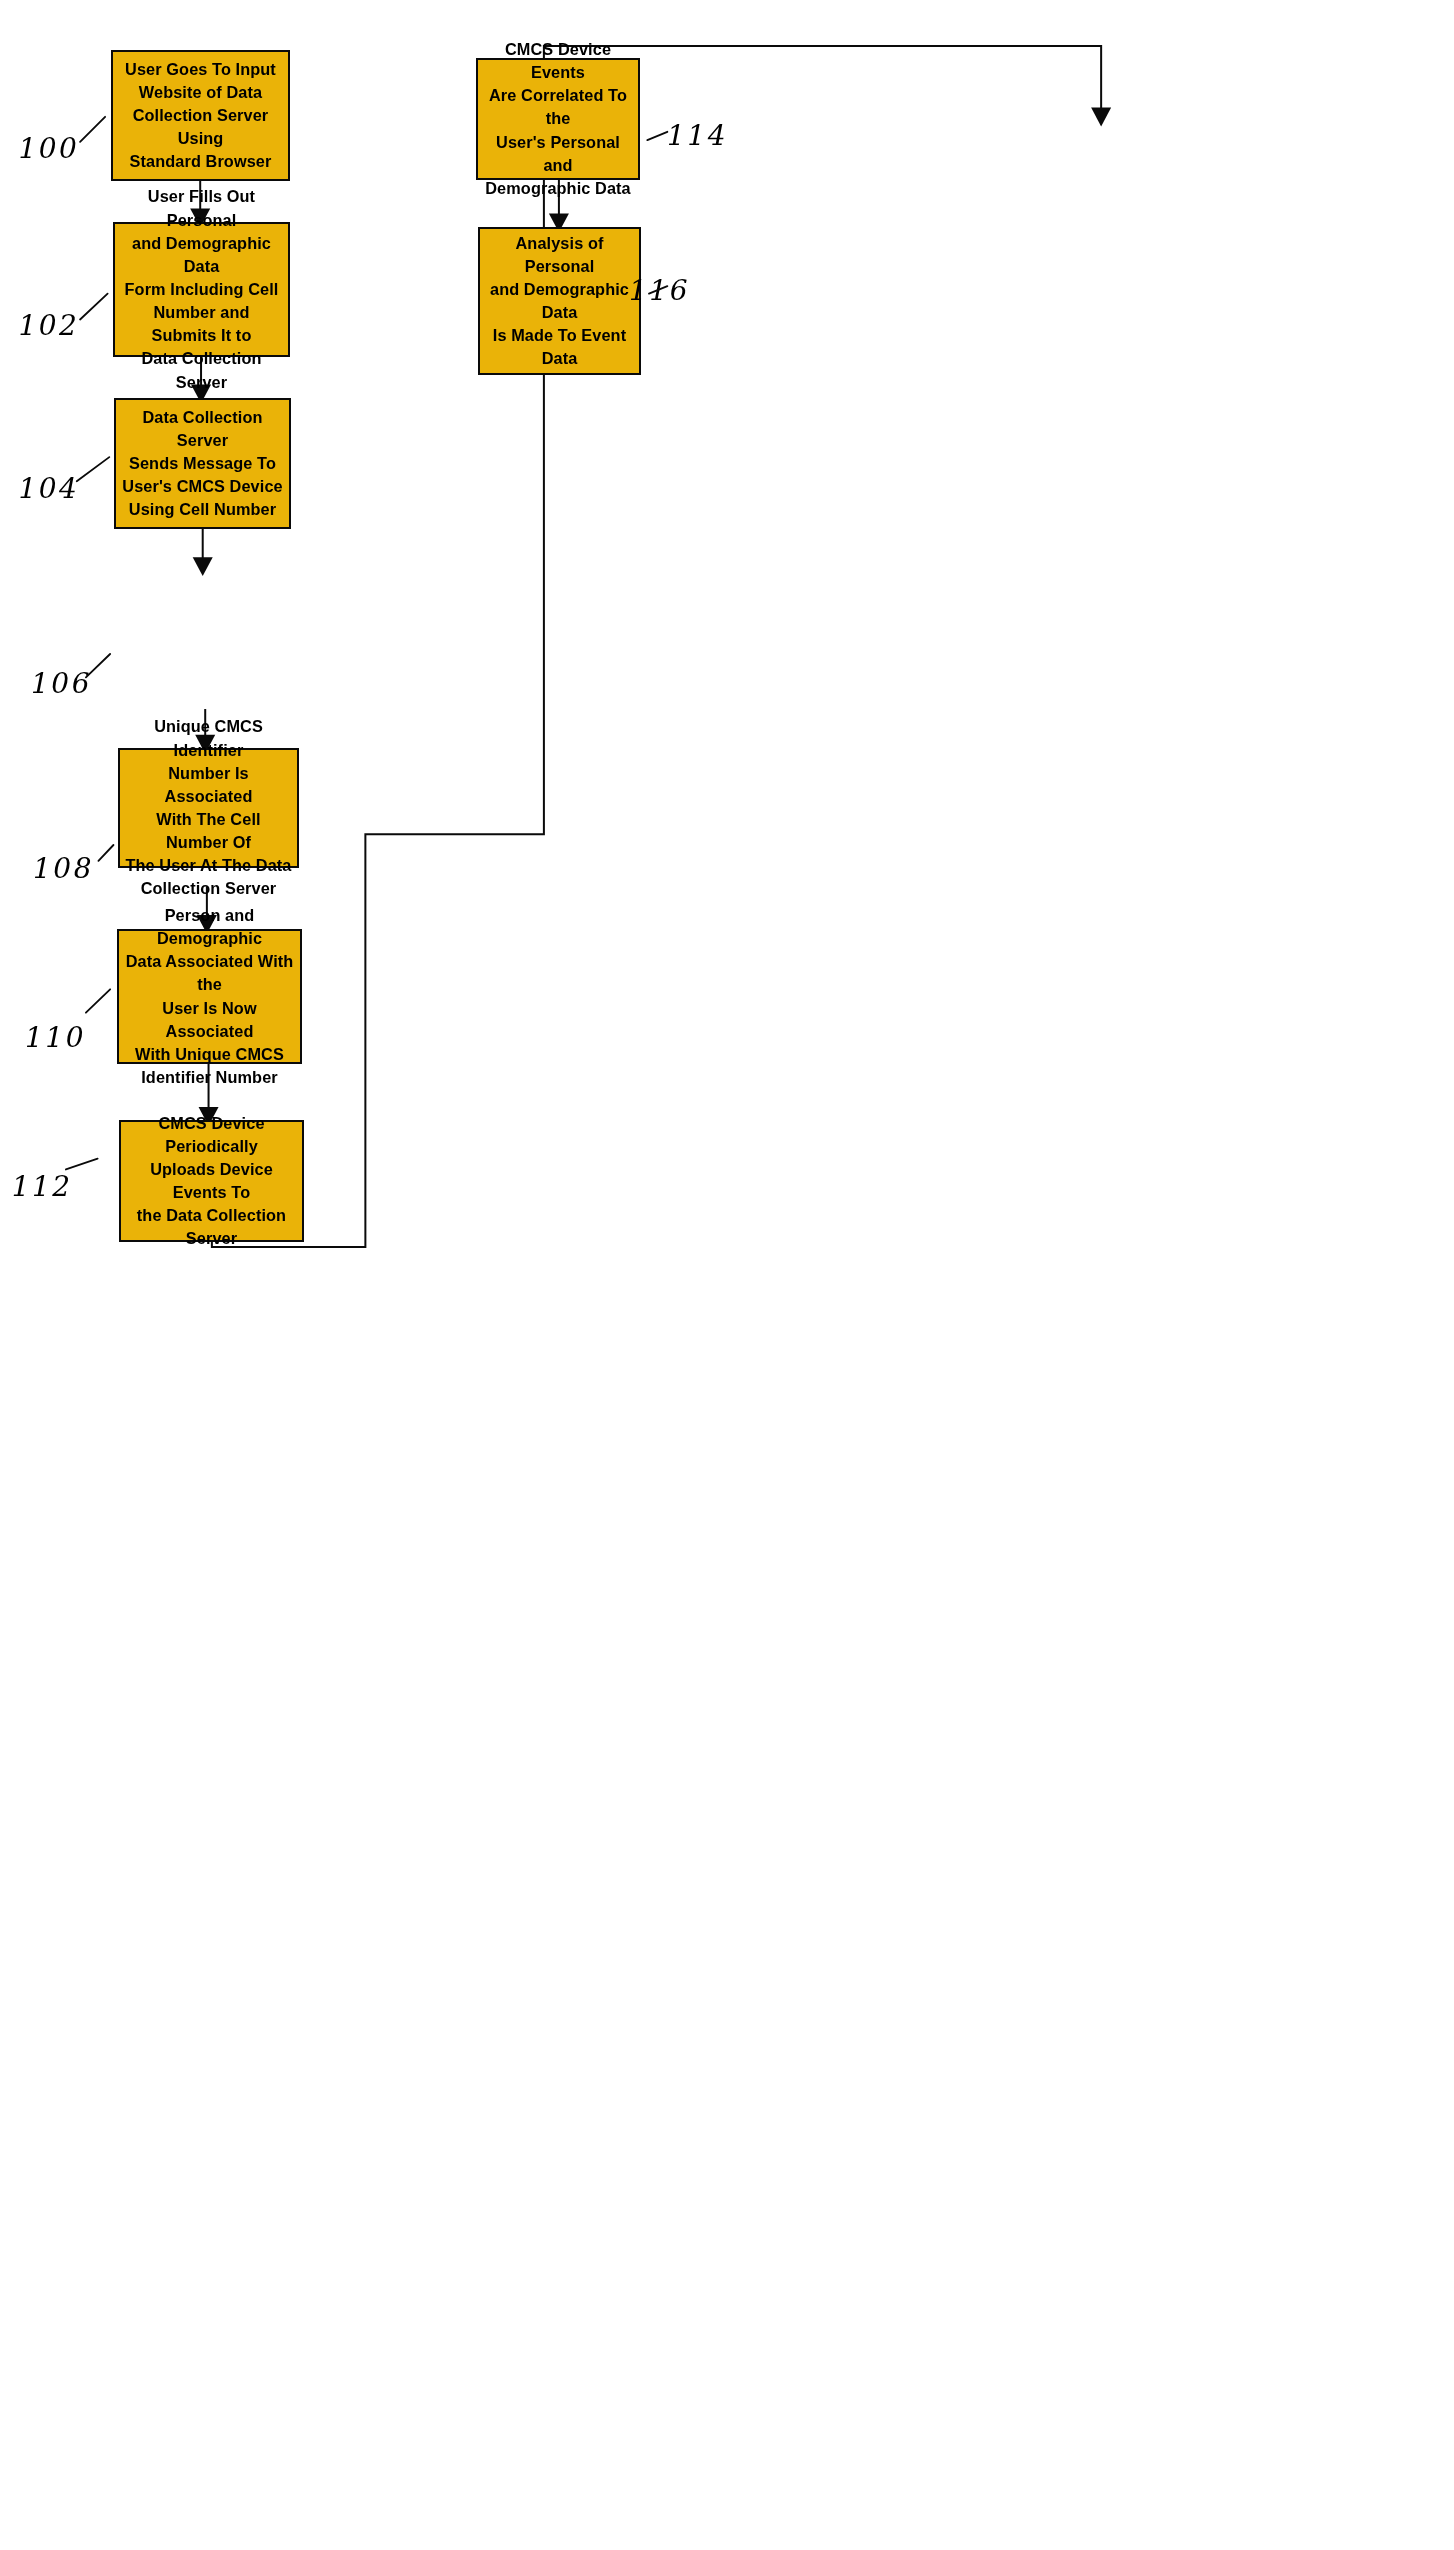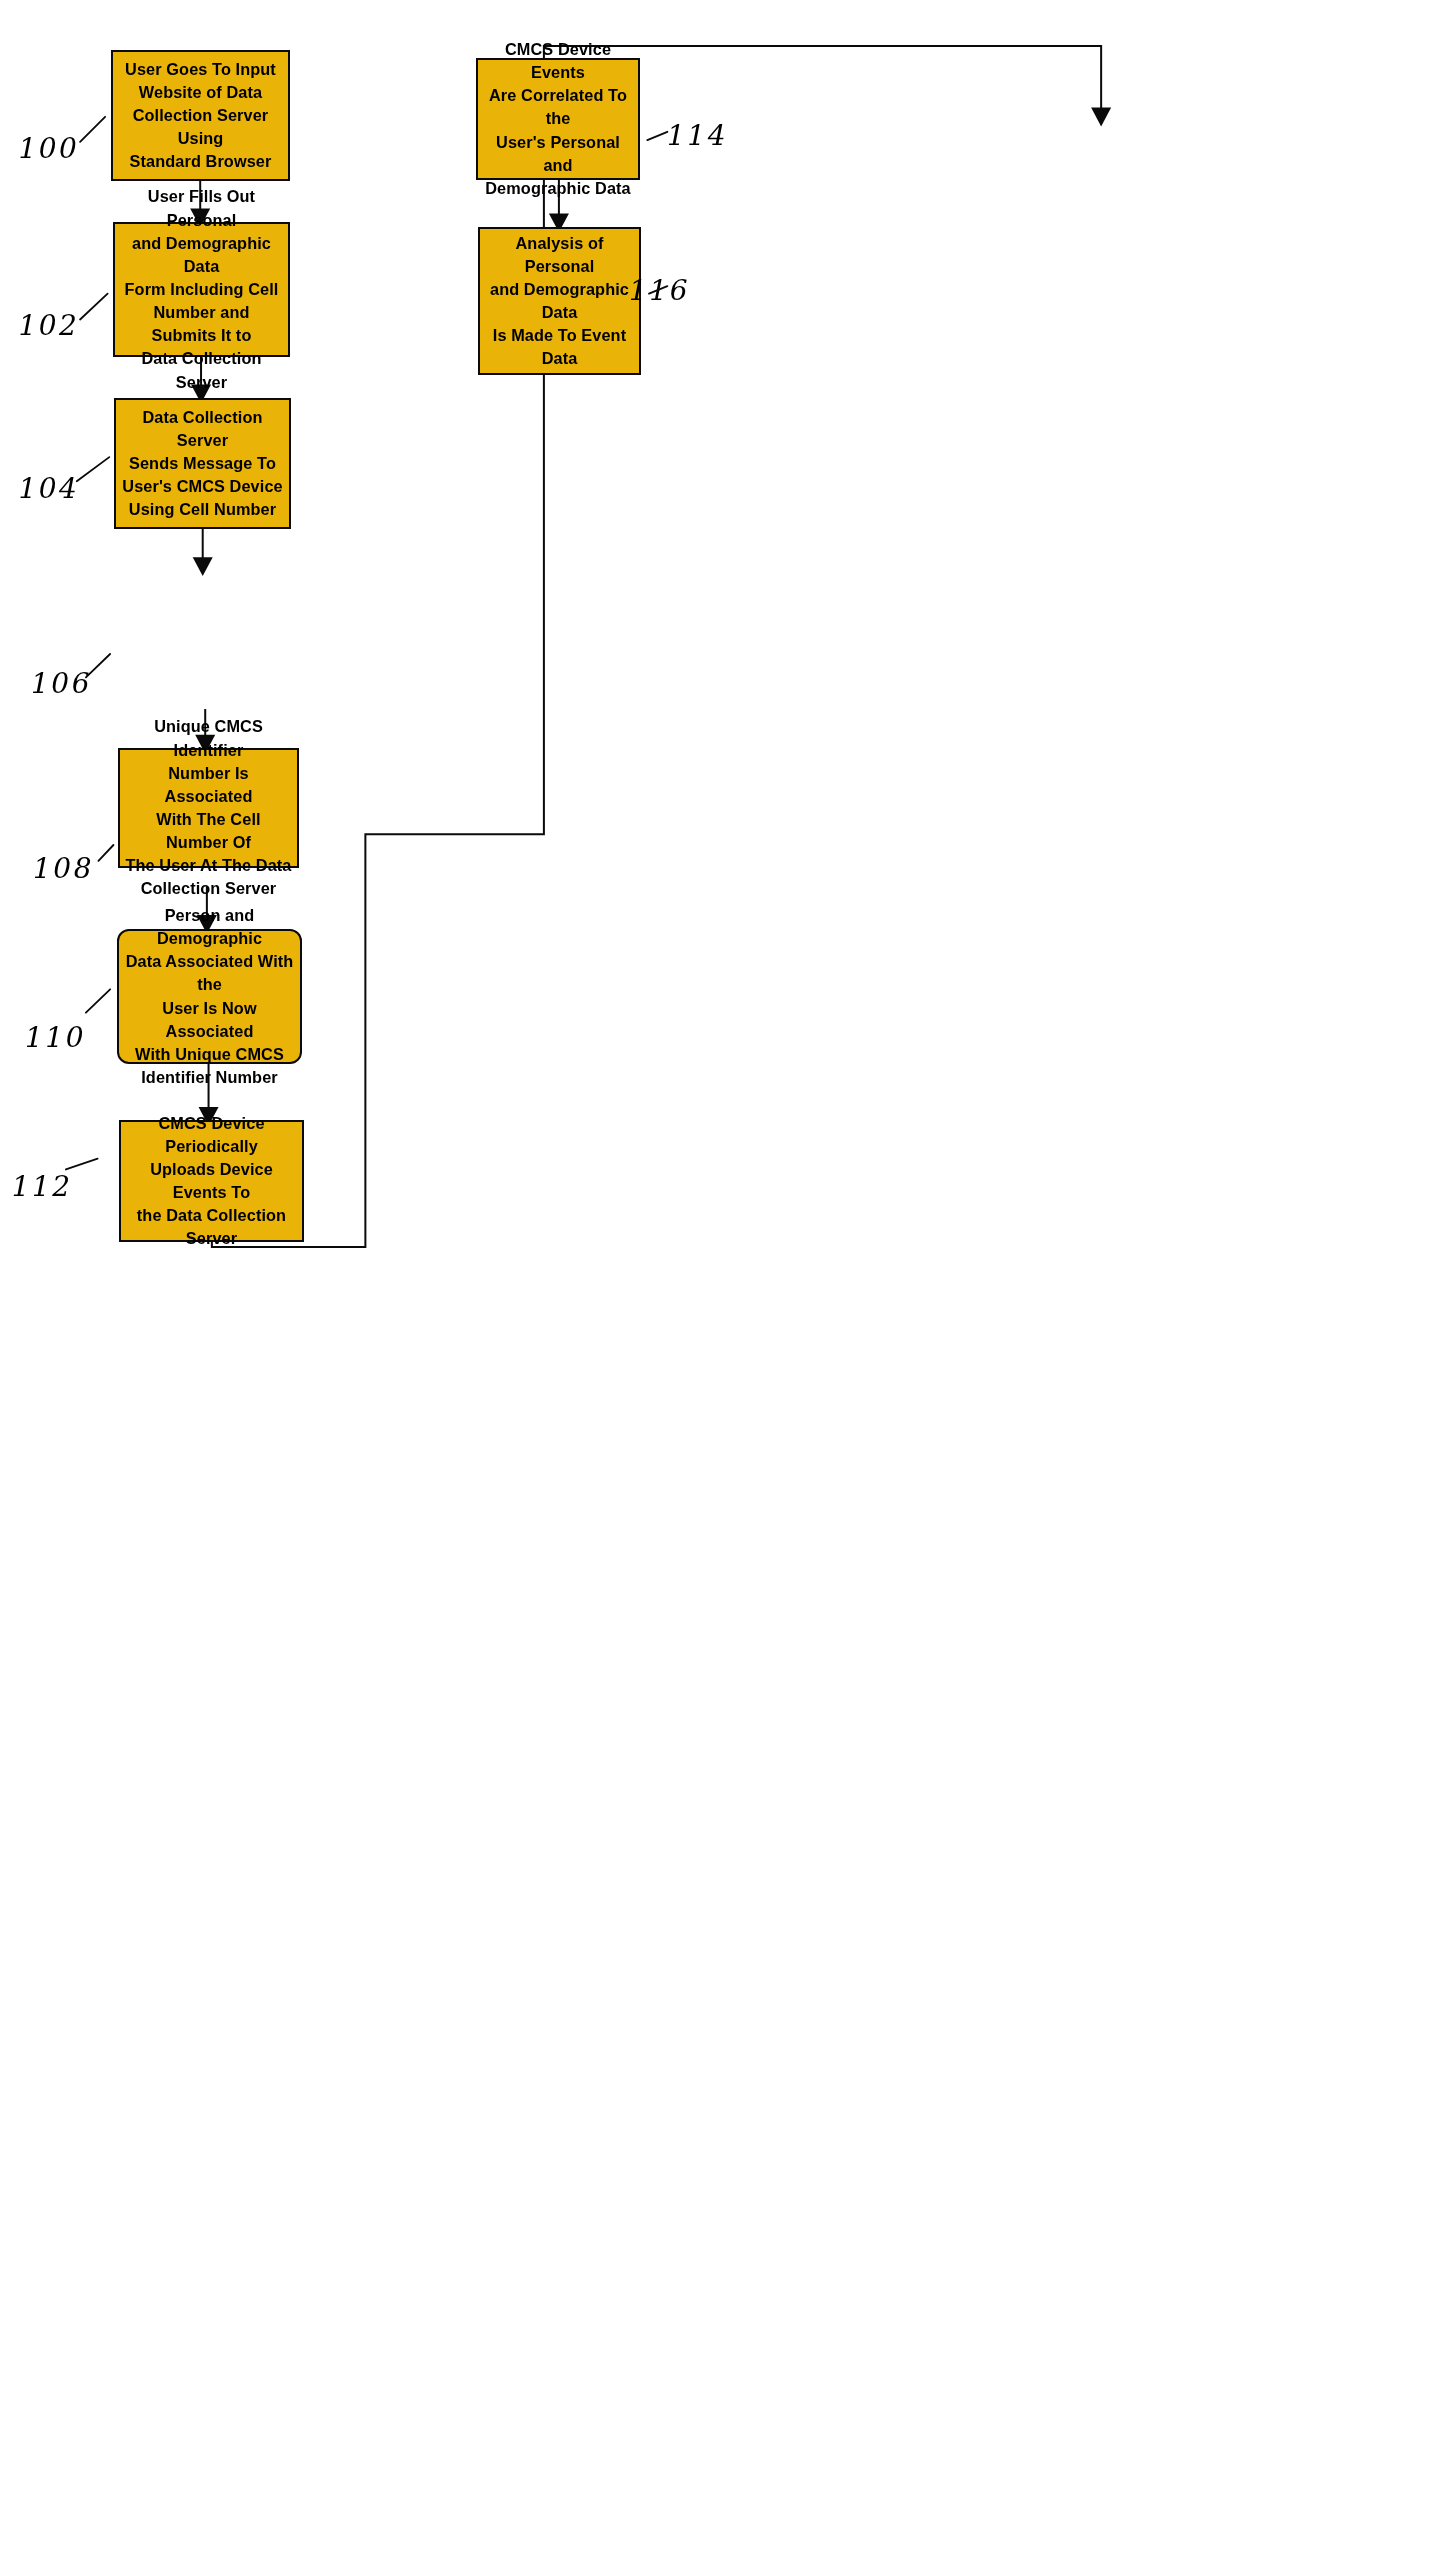--- a/index.html
+++ b/index.html
@@ -67,21 +67,21 @@
 
   <div class="box" style="left:118px;top:748px;width:181px;height:120px;">
     <div class="txt">Unique CMCS Identifier
 Number Is Associated
 With The Cell Number Of
 The User At The Data
 Collection Server</div>
   </div>
   <div class="refnum" style="left:33px;top:852px;">108</div>
 
-  <div class="box" style="left:117px;top:929px;width:185px;height:135px;border-radius:12px;">
+  <div class="box" style="left:117px;top:929px;width:185px;height:135px;">
     <div class="txt">Person and Demographic
 Data Associated With the
 User Is Now Associated
 With Unique CMCS
 Identifier Number</div>
   </div>
   <div class="refnum" style="left:25px;top:1021px;">110</div>
 
   <div class="box" style="left:119px;top:1120px;width:185px;height:122px;">
     <div class="txt">CMCS Device Periodically

